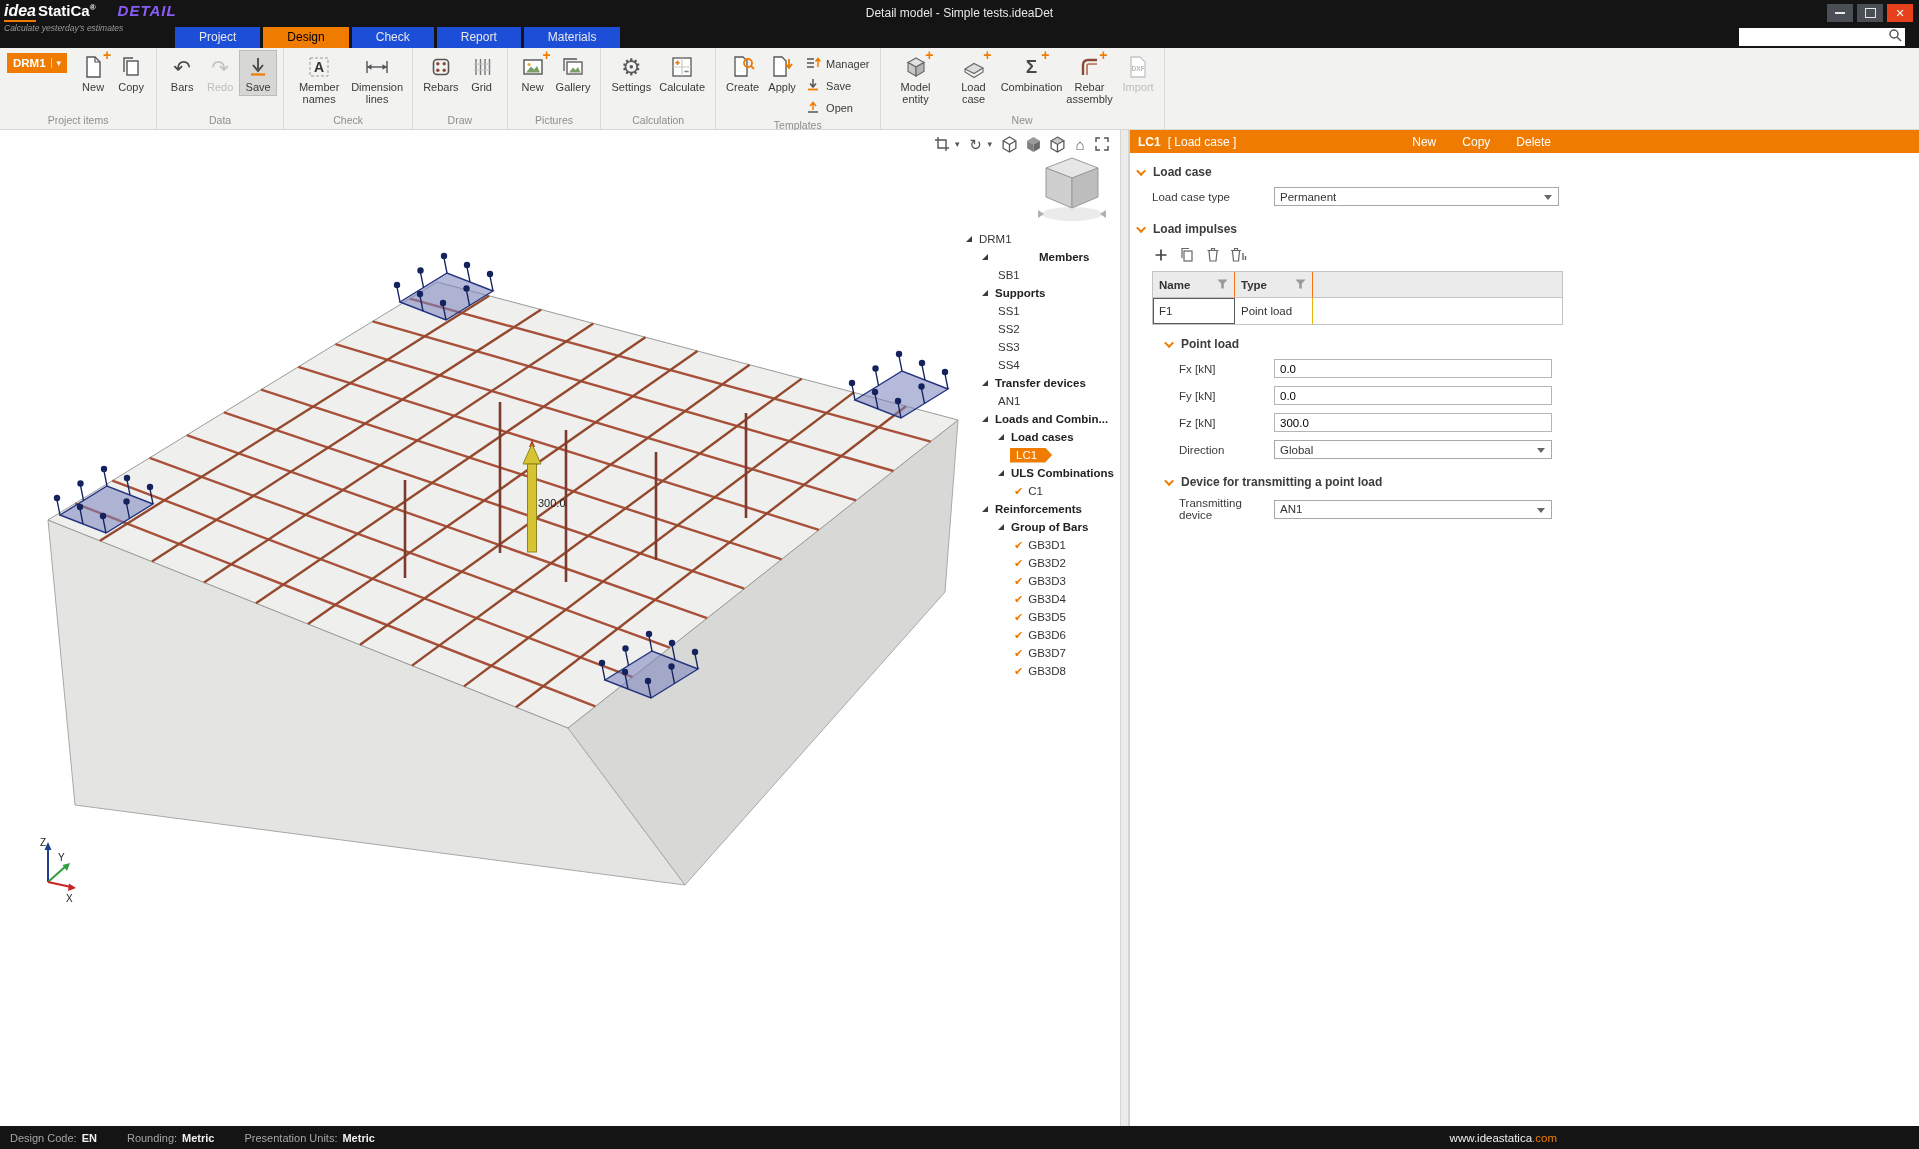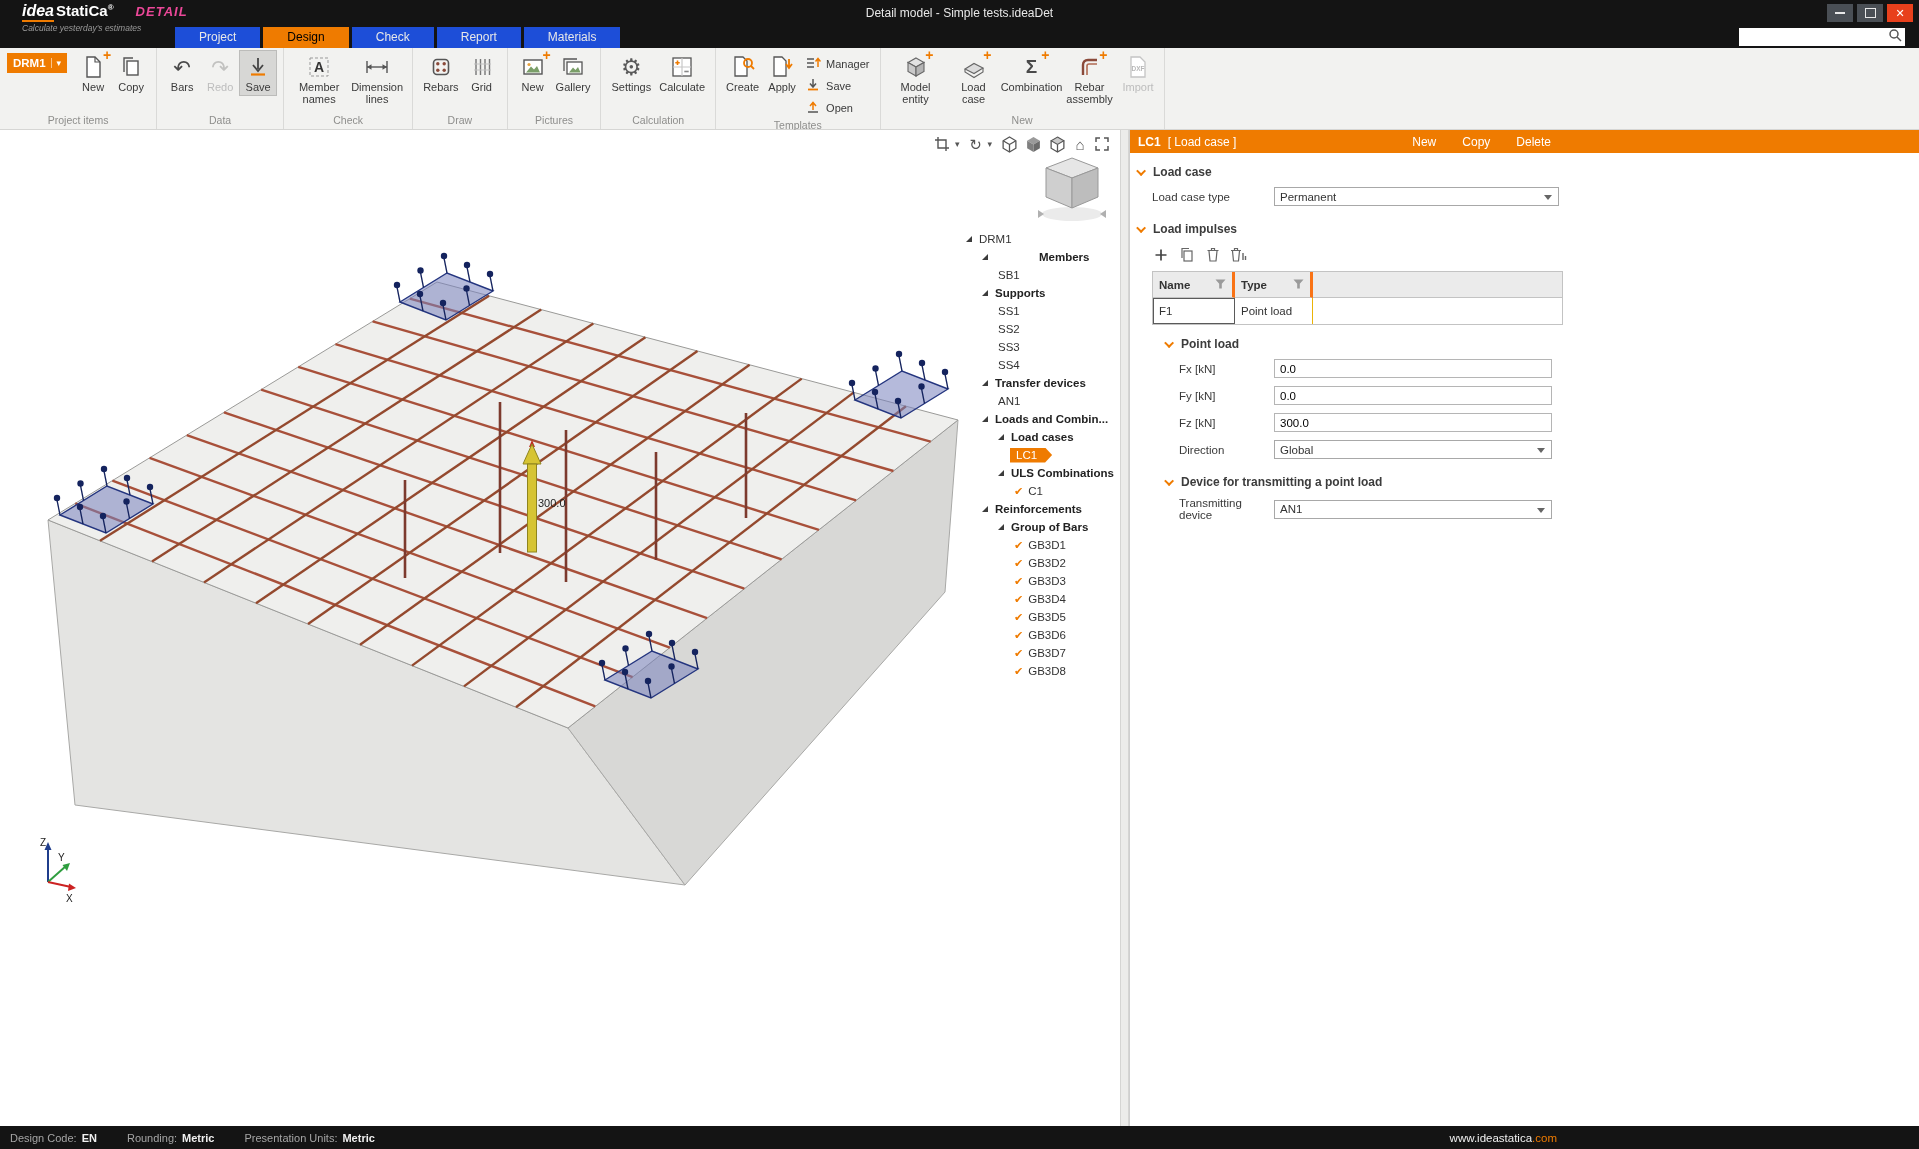--- a/index.html
+++ b/index.html
@@ -1,26 +1,26 @@
 <!DOCTYPE html>
 <html><head>
 <meta charset="utf-8">
 <style>
   *{margin:0;padding:0;box-sizing:border-box;}
   html,body{width:1919px;height:1149px;overflow:hidden;font-family:"Liberation Sans","DejaVu Sans",sans-serif;background:#fff;}
   .app{width:100%;height:100%;display:flex;flex-direction:column;}
 
   
   .titlebar{height:27px;background:#141414;position:relative;color:#fff;flex:0 0 auto;}
-  .logo-block{position:absolute;left:22px;top:3px;z-index:6;line-height:1;}
+  .logo-block{position:absolute;left:4px;top:3px;z-index:6;line-height:1;}
   .logo-line{display:flex;align-items:baseline;}
   .logo-idea{font-style:italic;font-weight:bold;font-size:16px;color:#fff;border-bottom:2px solid #ef7b00;padding-bottom:1px;}
   .logo-statica{font-size:15px;font-weight:bold;color:#fff;margin-left:2px;}
   .logo-reg{font-size:8px;vertical-align:super;color:#fff;}
-  .logo-detail{font-style:italic;font-weight:bold;font-size:13px;letter-spacing:1px;margin-left:22px;color:#ec4899;}
+  .logo-detail{font-style:italic;font-weight:bold;font-size:15px;letter-spacing:1px;margin-left:22px;color:#8b5cf6;}
   .tagline{font-size:8.5px;font-style:italic;color:#9a9a9a;margin-top:2px;}
   .win-title{position:absolute;left:0;right:0;top:6px;text-align:center;font-size:12px;color:#e8e8e8;}
   .win-controls{position:absolute;right:6px;top:4px;display:flex;gap:4px;z-index:7;}
   .wc{width:26px;height:18px;display:flex;align-items:center;justify-content:center;cursor:pointer;background:#4a4f55;}
   .wc-min::after{content:"";width:10px;border-top:2px solid #e8e8e8;}
   .wc-max::after{content:"";width:9px;height:8px;border:1.5px solid #e8e8e8;}
   .wc-close{background:#e8401c;}
   .wc-close::after{content:"✕";color:#fff;font-size:11px;}
 
   
@@ -85,21 +85,21 @@
   .prow2{display:flex;align-items:center;margin:4px 0 4px 49px;}
   .prow2 .plabel{width:95px;color:#3a3a3a;}
   .pselect{width:285px;height:19px;border:1px solid #a8a8a8;background:#fff;display:flex;align-items:center;padding:0 5px;position:relative;cursor:pointer;}
   .pselect.w278{width:278px;}
   .pselect::after{content:"";position:absolute;right:6px;top:7px;border-left:4px solid transparent;border-right:4px solid transparent;border-top:5px solid #666;}
   .pinput{width:278px;height:19px;border:1px solid #b5b5b5;font-size:11.5px;padding:0 5px;outline:none;}
   .imp-tools{display:flex;gap:9px;margin:6px 0 4px 22px;align-items:center;}
   .iicon{width:17px;height:17px;display:flex;align-items:center;justify-content:center;cursor:pointer;}
   .ltable{margin:4px 0 0 22px;width:411px;border:1px solid #c3c3c3;}
   .ltr{display:flex;}
-  .lth{background:#ebebeb;border-right:3px solid #f97316;border-bottom:1px solid #c3c3c3;padding:4px 6px;display:flex;align-items:center;justify-content:space-between;font-weight:bold;color:#333;height:26px;}
+  .lth{background:#ebebeb;border-right:1px solid #f97316;border-bottom:1px solid #c3c3c3;padding:4px 6px;display:flex;align-items:center;justify-content:space-between;font-weight:bold;color:#333;height:26px;}
   .ltd{border-right:1px solid #eab308;padding:4px 6px;height:26px;display:flex;align-items:center;background:#fff;}
   .c-name{width:82px;flex:0 0 auto;}
   .c-type{width:78px;flex:0 0 auto;}
   .c-fill{flex:1;border-right:none;}
   .cell-sel{outline:1.5px solid #5a5a5a;outline-offset:-1.5px;}
 
   
   .statusbar{height:23px;background:#141414;display:flex;align-items:center;padding:0 10px;font-size:11px;color:#a5a5a5;gap:30px;flex:0 0 auto;}
   .sseg .sv{color:#f0f0f0;font-weight:bold;margin-left:5px;}
   .sb-right{margin-left:auto;padding-right:352px;color:#f0f0f0;font-size:11.5px;}

